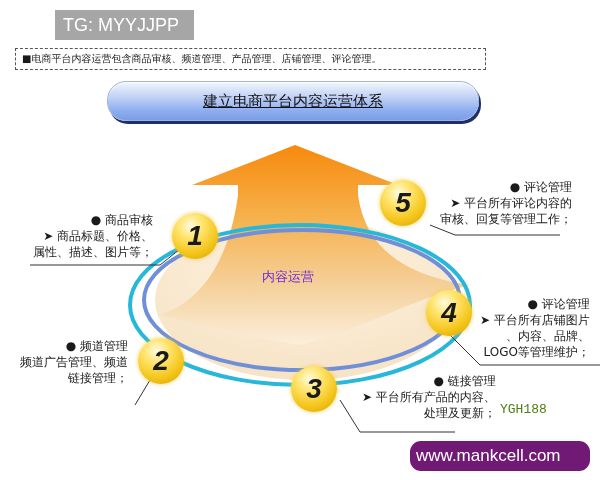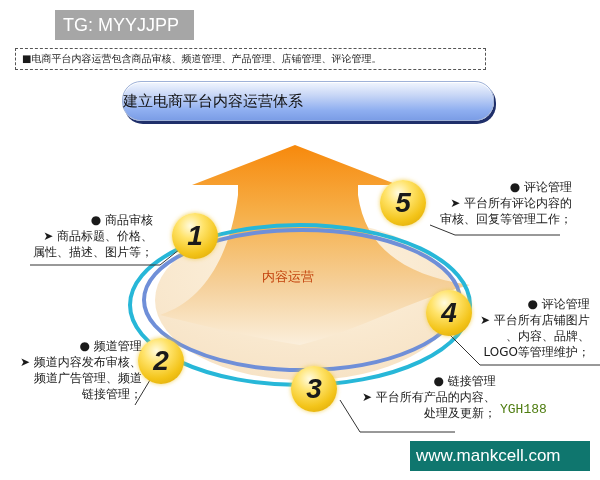--- a/index.html
+++ b/index.html
@@ -13,46 +13,46 @@
     position:absolute; left:10px; top:10px; width:139px; height:30px;
     background:#a6a6a6; color:#fff; font-family:"Liberation Sans", sans-serif;
     font-size:18px; line-height:30px; padding-left:8px; box-sizing:border-box;margin-left:45px;
   }
   .summary {
     position:absolute; left:15px; top:48px; width:471px; height:22px;
     border:1px dashed #555; box-sizing:border-box;
     font-size:10px; line-height:20px; padding-left:6px; white-space:nowrap;
   }
   .title-pill {
-    position:absolute; left:122px; top:81px; width:370px; height:38px;
+    position:absolute; left:107px; top:81px; width:370px; height:38px;
     border-radius:19px;
     background:linear-gradient(#f2f6fe 0%, #c7d6f6 35%, #8eaef0 75%, #7b9de6 100%);
     border:1px solid #9fb2d8;
     box-shadow: 2px 3px 0 #1f2f6a, inset 0 1px 0 #fff;
-    font-size:15px; line-height:38px; color:#111;
+    text-align:center; font-size:15px; line-height:38px; color:#111;text-decoration:underline;
   }
   svg.art { position:absolute; left:0; top:0; }
   .ball {
     position:absolute; width:46px; height:46px; border-radius:50%;
     background:radial-gradient(circle at 40% 28%, #fffbe0 0%, #ffe36a 30%, #f3c419 65%, #d6a000 100%);
     box-shadow: 0 0 4px rgba(240,200,60,.8);
     text-align:center; line-height:46px;
     font-family:"Liberation Sans", sans-serif; font-weight:bold; font-style:italic;
     font-size:28px; color:#1a1a1a;
   }
   .label {
     position:absolute; font-size:12px; line-height:16px; color:#1a1a1a; white-space:nowrap;text-align:right;
   }
   .center-label {
-    position:absolute; left:262px; top:268px; font-size:13px; color:#c2410c;
+    position:absolute; left:262px; top:268px; font-size:13px; color:#6d28d9;
   }
   .tag-bottom {
     position:absolute; left:410px; top:441px; width:180px; height:30px;
-    background:#0f766e; color:#fff; font-family:"Liberation Sans", sans-serif;
-    font-size:17px; line-height:30px; padding-left:6px; box-sizing:border-box;
+    background:#701a75; color:#fff; font-family:"Liberation Sans", sans-serif;
+    font-size:17px; line-height:30px; padding-left:6px; box-sizing:border-box;border-radius:11px;
   }
   .wm {
     position:absolute; left:392px; top:400px; color:#4d7c0f;
     font-family:Liberation Mono, monospace; font-size:13px;
   }
 </style>
 </head>
 <body>
 
 <svg class="art" width="600" height="480">
@@ -101,21 +101,20 @@
 <div class="ball" style="left:380px;top:180px;">5</div>
 
 <div class="label" style="left:33px;top:212px;">
   <div>● 商品审核</div>
   <div>➤ 商品标题、价格、</div>
   <div>属性、描述、图片等；</div>
 </div>
 
 <div class="label" style="left:20px;top:338px;">
   <div>● 频道管理</div>
-  <div>➤ 频道内容发布审核、</div>
   <div>频道广告管理、频道</div>
   <div>链接管理；</div>
 </div>
 
 <div class="label" style="left:362px;top:373px;">
   <div>● 链接管理</div>
   <div>➤ 平台所有产品的内容、</div>
   <div>处理及更新；</div>
 </div>
 

